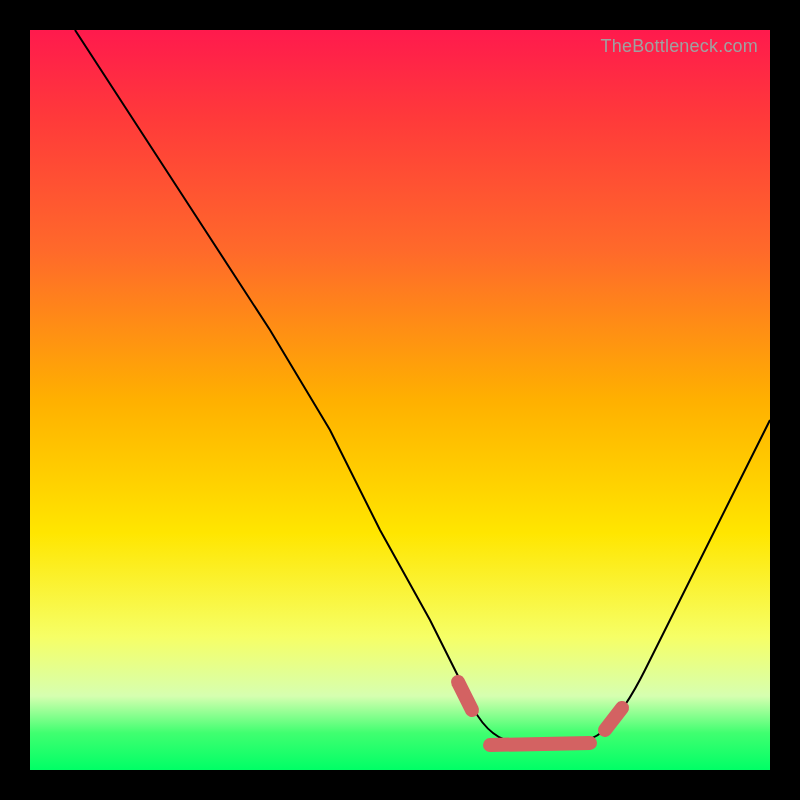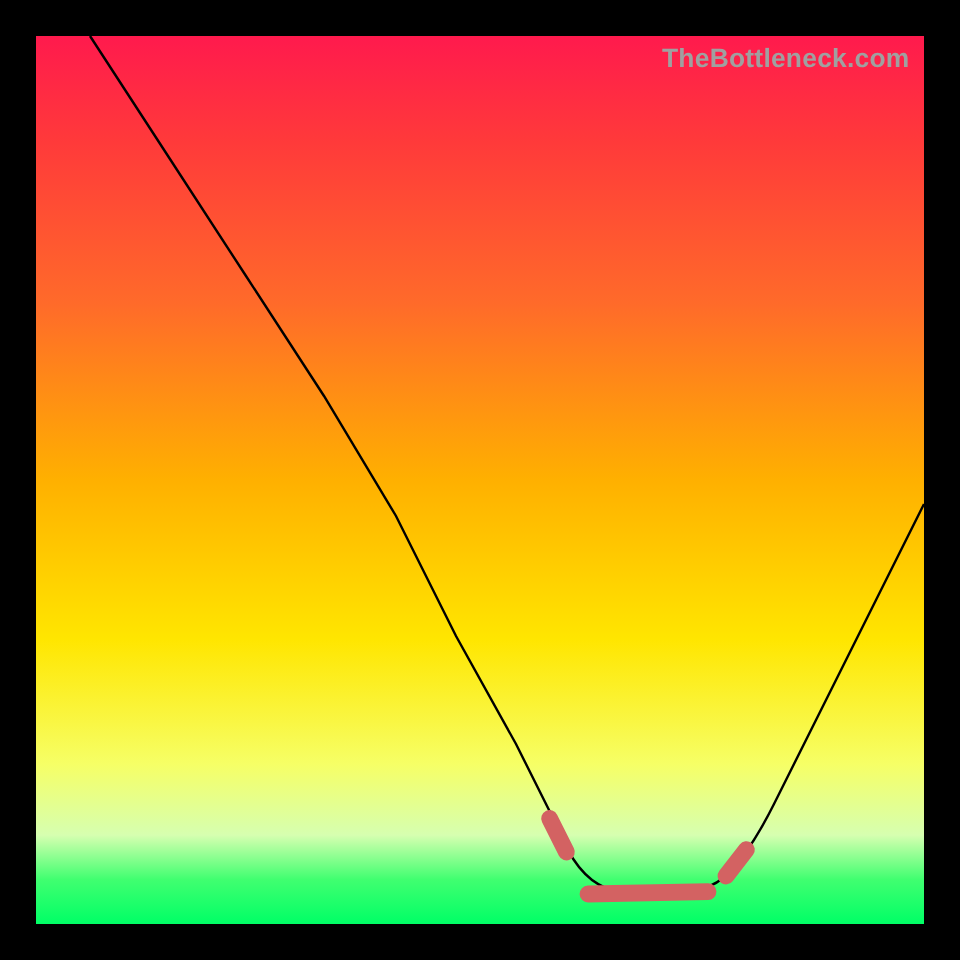--- a/index.html
+++ b/index.html
@@ -35,22 +35,22 @@
       #d6ffb0 90%,
       #40ff70 95%,
       #00ff66 100%
     );
   }
   .watermark {
     position: absolute;
     top: 6px;
     right: 12px;
     color: #a0a0a0;
-    font-size: 22px;
-    font-weight: 700;
+    font-size: 18px;
+    font-weight: 400;
     z-index: 10;
     letter-spacing: 0.2px;
   }
   svg.curve {
     position: absolute;
     left: 0;
     top: 0;
     width: 740px;
     height: 740px;
     overflow: visible;

